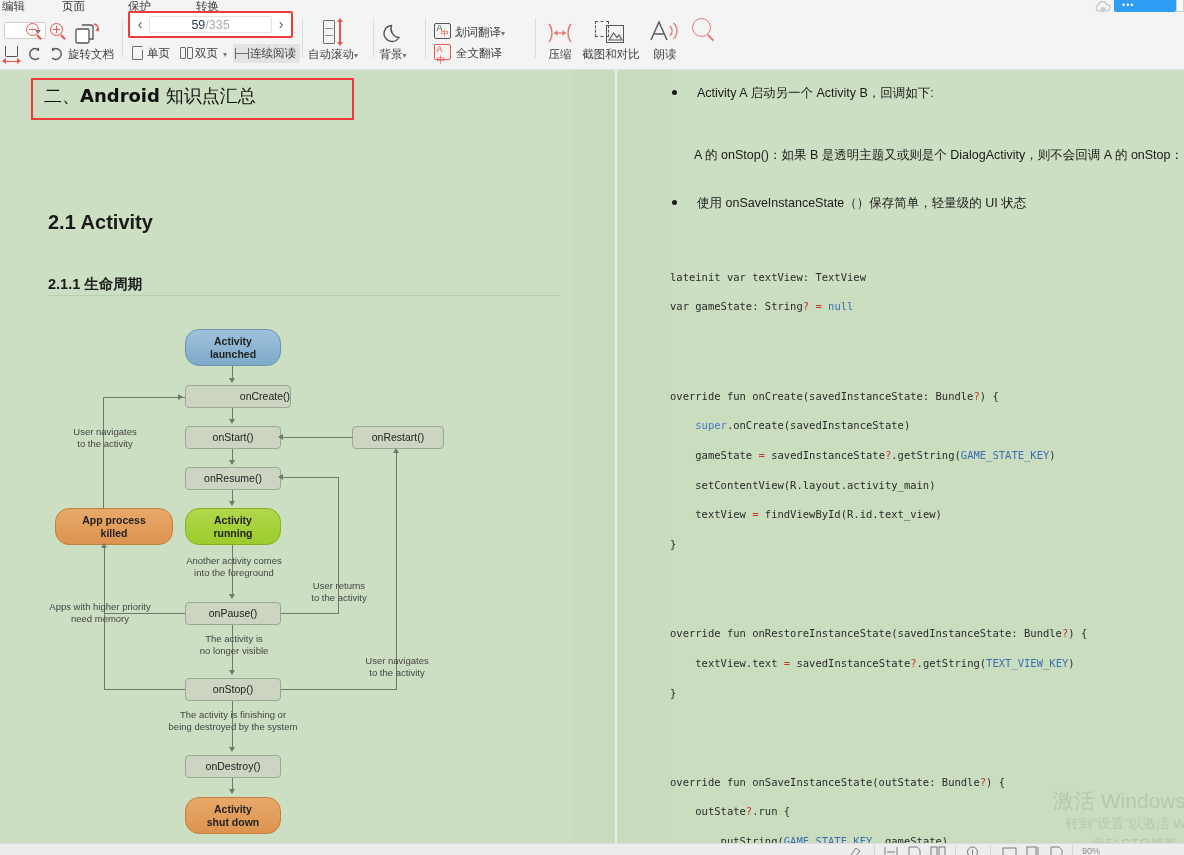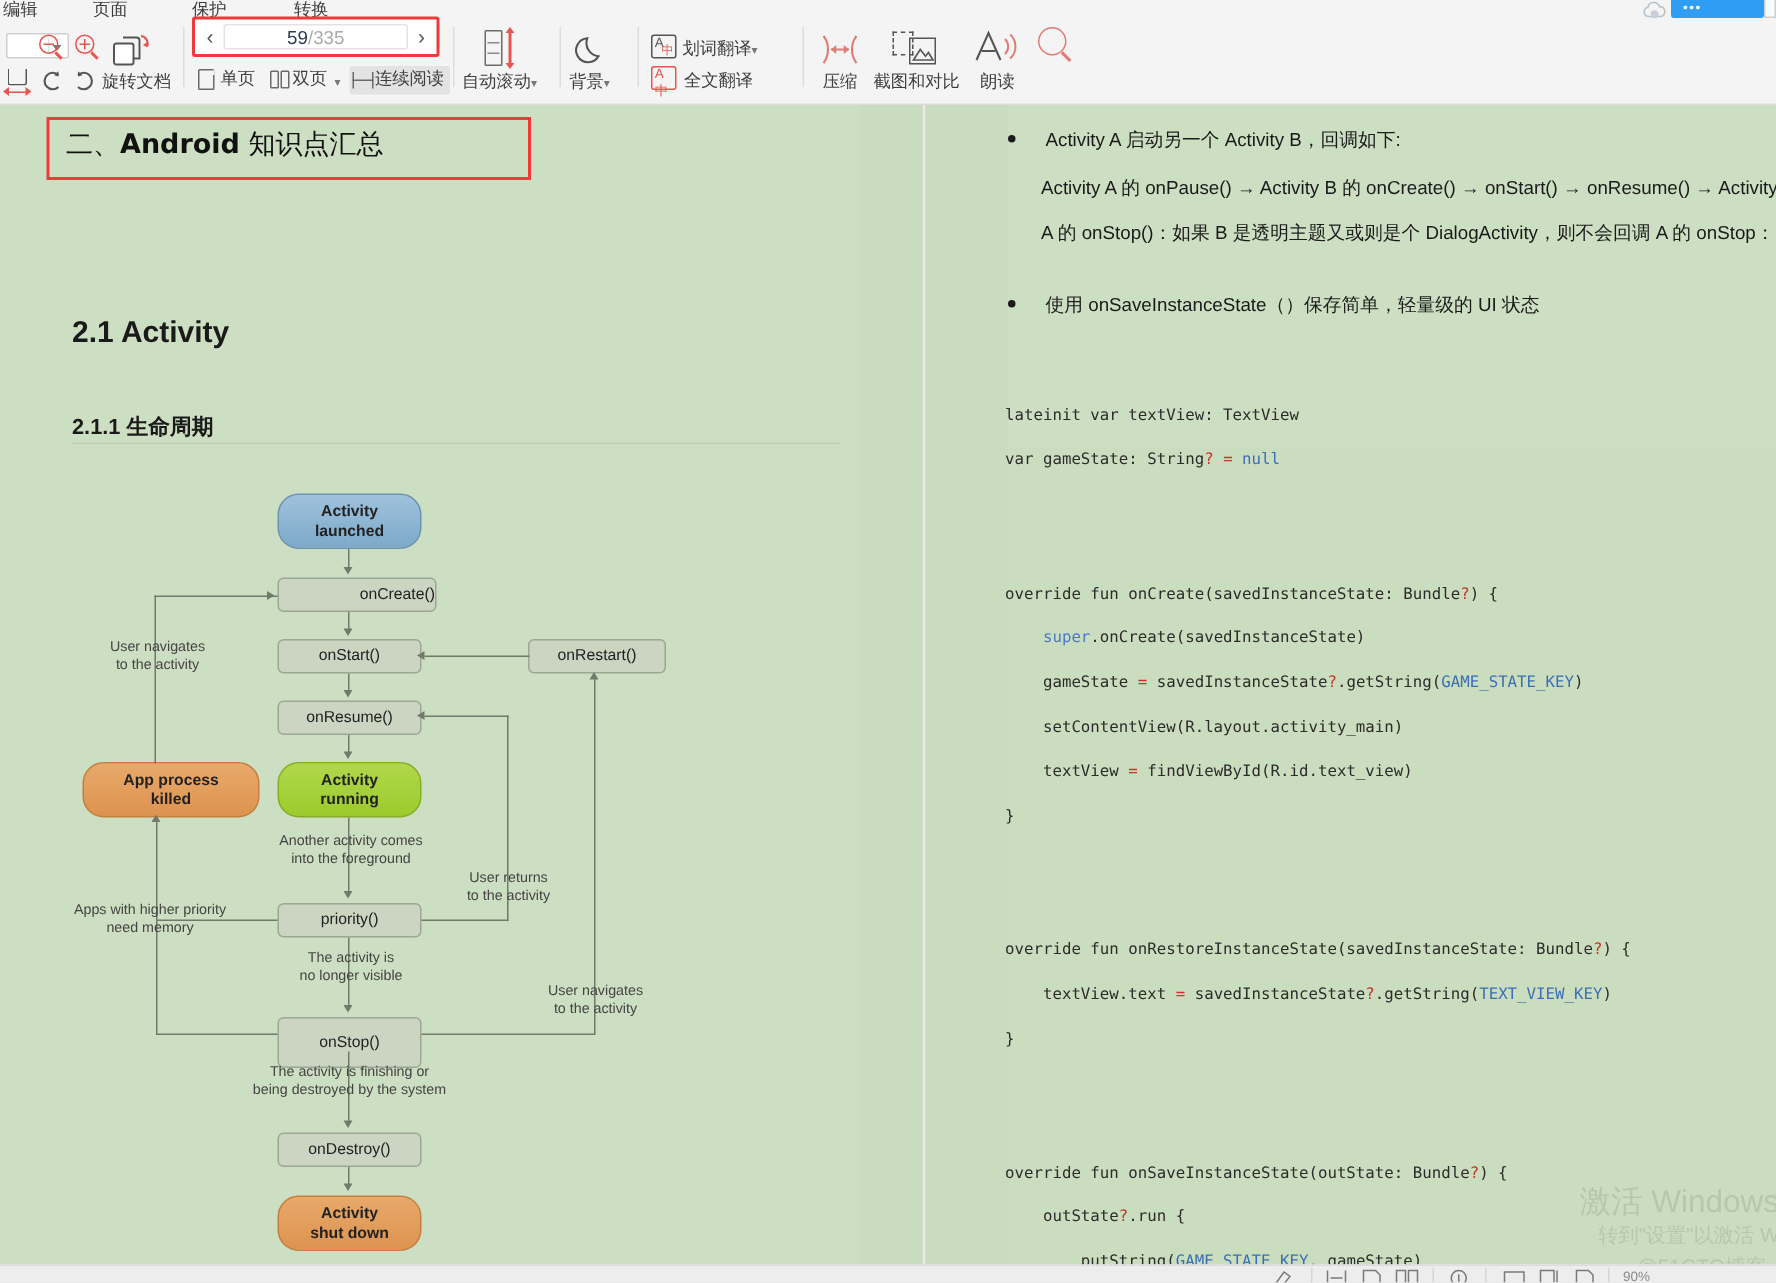--- a/index.html
+++ b/index.html
@@ -483,24 +483,24 @@
           <span style="white-space:pre-line;">Activity
 running</span>
         </div>
 
         <div class="node round orange" style="left:15px;top:193px;width:118px;height:37px;">
           <span style="white-space:pre-line;">App process
 killed</span>
         </div>
 
         <div class="node cb" style="left:145px;top:287px;width:96px;height:23px;">
-          <span>priority()</span>
-        </div>
-
-        <div class="node cb" style="left:145px;top:363px;width:96px;height:34px;align-items:center;">
+          <span>onPause()</span>
+        </div>
+
+        <div class="node cb" style="left:145px;top:363px;width:96px;height:23px;align-items:center;">
           <span>onStop()</span>
         </div>
 
         <div class="node cb" style="left:145px;top:440px;width:96px;height:23px;">
           <span>onDestroy()</span>
         </div>
 
         <div class="node round orange" style="left:145px;top:482px;width:96px;height:37px;">
           <span style="white-space:pre-line;">Activity
 shut down</span>
@@ -571,21 +571,20 @@
     </div>
 
     <div class="page page-right">
       <div class="innershade"></div>
     </div>
 
     <div class="rp" style="left:672px;top:15px;width:500px;height:24px;">
       <span class="bullet"></span>
       <span class="btxt">Activity A 启动另一个 Activity B，回调如下:</span>
     </div>
-    <div class="ptxt" style="left:694px;top:47px;">Activity A 的 onPause() → Activity B 的 onCreate() → onStart() → onResume() → Activity</div>
     <div class="ptxt" style="left:694px;top:77px;">A 的 onStop()：如果 B 是透明主题又或则是个 DialogActivity，则不会回调 A 的 onStop：</div>
 
     <div class="rp" style="left:672px;top:125px;width:500px;height:24px;">
       <span class="bullet"></span>
       <span class="btxt">使用 onSaveInstanceState（）保存简单，轻量级的 UI 状态</span>
     </div>
 
     <div class="codebg"></div>
     <div class="code" style="left:670px;top:163px;line-height:29.7px;">
 <span>lateinit var textView: TextView</span>

